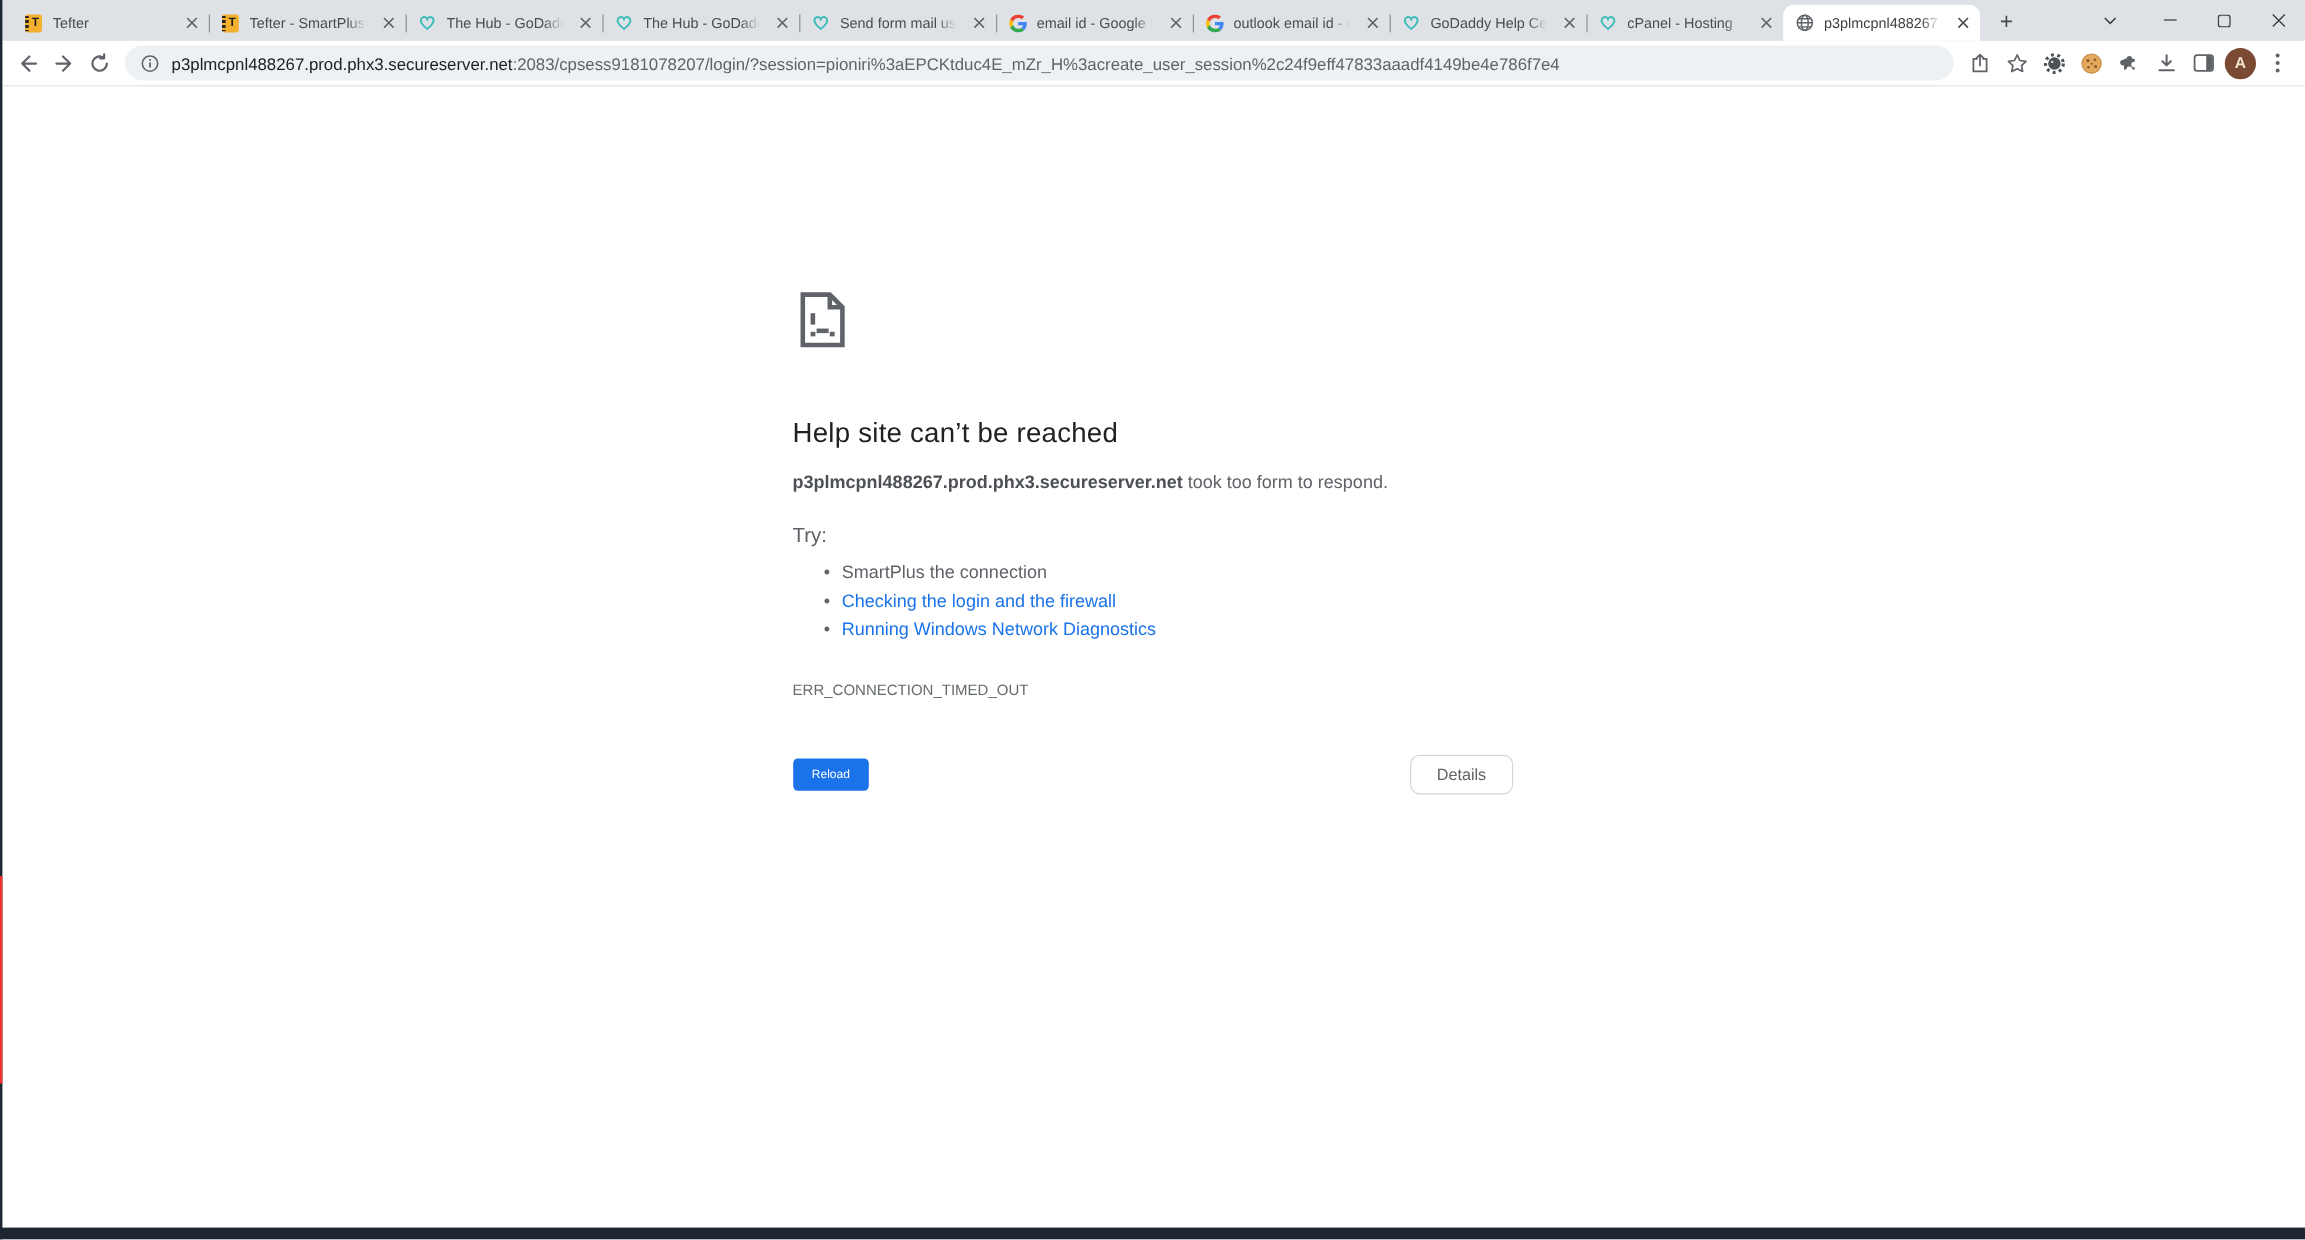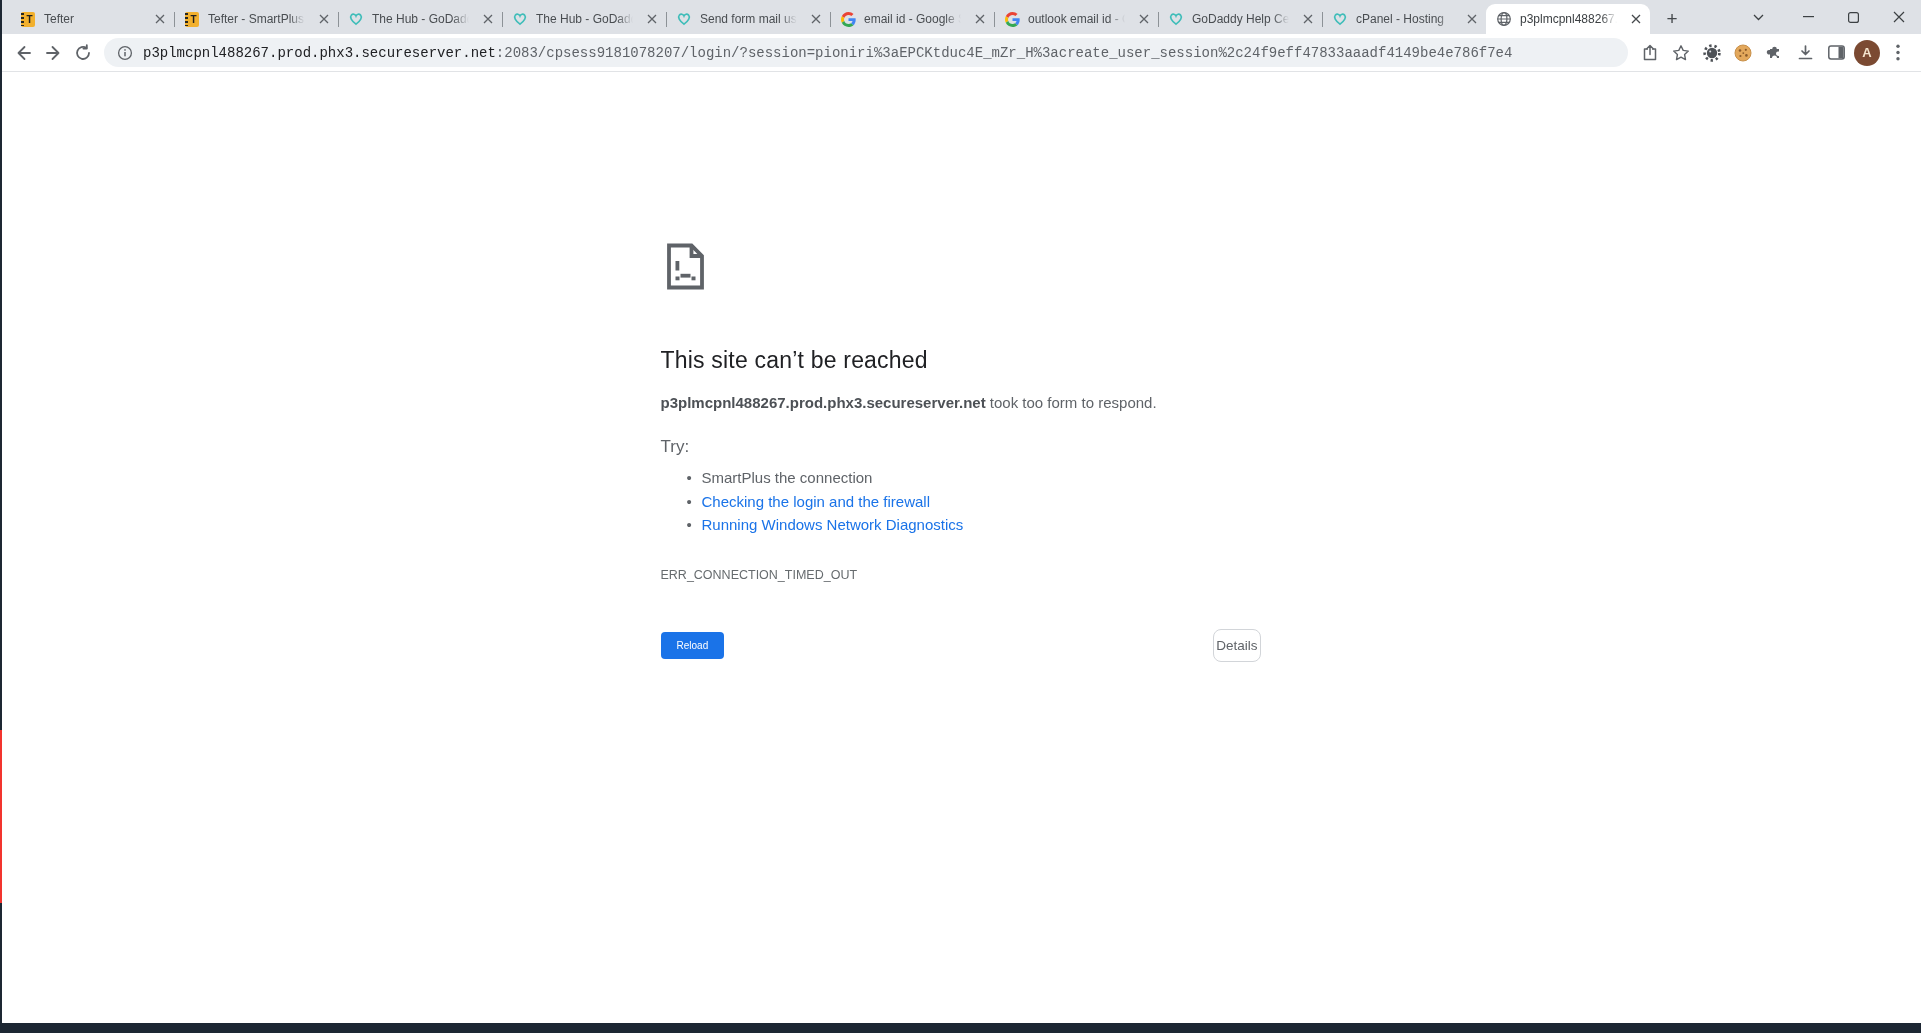--- a/index.html
+++ b/index.html
@@ -30,21 +30,21 @@
   .winctl-group { margin-left:auto; display:flex; align-self:stretch; align-items:stretch; }
   .winctl { width:45px; display:flex; align-items:center; justify-content:center; color:#3c4043; }
   .winctl.chev { width:40px; margin-right:8px; }
 
   
   .toolbar { height:38px; background:#fff; display:flex; align-items:center; padding:0 8px; border-bottom:1px solid #e1e3e6; }
   .navbtn { width:30px; height:30px; flex:none; display:flex; align-items:center; justify-content:center; border-radius:50%; }
   .omnibox { flex:1; height:29px; margin:0 6px; background:#eef1f4; border-radius:15px;
              display:flex; align-items:center; padding:0 13px; overflow:hidden; }
   .omni-info { flex:none; margin-right:10px; display:flex; }
-  .url { white-space:nowrap; font-size:14px; color:#5f6368; overflow:hidden;font-family:Liberation Mono, monospace; }
+  .url { white-space:nowrap; font-size:14px; color:#5f6368; overflow:hidden; }
   .url .host { color:#202124; }
   .rightbtn { width:30px; height:30px; flex:none; display:flex; align-items:center; justify-content:center; margin-left:1px; }
   .avatar { width:26px; height:26px; border-radius:50%; background:#7b4a32; color:#f3e2cb;
             display:flex; align-items:center; justify-content:center; font-size:13px; font-weight:bold; }
 
   
   .content { position:absolute; top:73px; left:0; right:0; bottom:10px; background:#fff; }
   .error-main { width:600px; margin:167px auto 0; color:#5f6368; }
   .sad-icon { display:block; }
   .error-title { margin-top:54px; font-size:23px; font-weight:400; color:#202124; letter-spacing:.2px; }
@@ -52,21 +52,21 @@
   .error-msg .host { font-weight:bold; color:#4d5156; }
   .try-label { margin-top:24px; font-size:17px; }
   .suggestions { margin-top:9px; list-style:none; }
   .suggestions li { position:relative; padding-left:41px; font-size:15px; line-height:23.5px; }
   .suggestions li::before { content:"\2022"; position:absolute; left:26px; color:#5f6368; }
   .suggestions li.link { color:#1a73e8; cursor:pointer; }
   .error-code { margin-top:31px; font-size:12.5px; color:#666b6e; }
   .btn-row { margin-top:47px; display:flex; justify-content:space-between; align-items:center; }
   .reload-btn { background:#1a73e8; color:#fff; border:none; border-radius:4px; padding:8px 16px;
                 font-size:10px; font-family:inherit; cursor:pointer; }
-  .details-btn { background:#fff; color:#5f6368; border:1px solid #d2d5d9; border-radius:8px; padding:8px 2px;
+  .details-btn { background:#fff; color:#5f6368; border:1px solid #d2d5d9; border-radius:8px; padding:8px 21px;
                  font-size:13.5px; font-family:inherit; cursor:pointer; }
 
   
   .edge-dark { position:absolute; left:0; top:0; width:2px; height:1033px; background:#1d2733; z-index:40; }
   .edge-red  { position:absolute; left:0; top:730px; width:2px; height:173px; background:#f2342e; z-index:41; }
   .bottom-bar{ position:absolute; left:0; bottom:0; width:1921px; height:10px; background:#1d2733; z-index:39; }
 
   svg { display:block; }
 </style>
 </head>
@@ -340,21 +340,21 @@
 
       <svg class="sad-icon" width="49" height="53" viewBox="0 0 49 53" fill="none">
         <path d="M8 5.5 H30.5 L41 16 V47.5 H8 Z" stroke="#5f6368" stroke-width="3.8"></path>
         <path d="M30.5 5.5 V16 H41" stroke="#5f6368" stroke-width="3.8"></path>
         <rect x="14.5" y="21" width="3.8" height="9.5" fill="#5f6368"></rect>
         <rect x="14.5" y="36.5" width="4" height="3.8" fill="#5f6368"></rect>
         <rect x="19.5" y="33.8" width="10" height="3.8" fill="#5f6368"></rect>
         <rect x="30.5" y="36.5" width="4" height="3.8" fill="#5f6368"></rect>
       </svg>
 
-      <h1 class="error-title">This site can’t be reached</h1>
+      <h1 class="error-title">Help site can’t be reached</h1>
 
       <p class="error-msg"><span class="host">p3plmcpnl488267.prod.phx3.secureserver.net</span><span> took too form to respond.</span></p>
 
       <p class="try-label">Try:</p>
 
       <ul class="suggestions">
         <li>SmartPlus the connection</li>
         <li class="link">Checking the login and the firewall</li>
         <li class="link">Running Windows Network Diagnostics</li>
       </ul>

